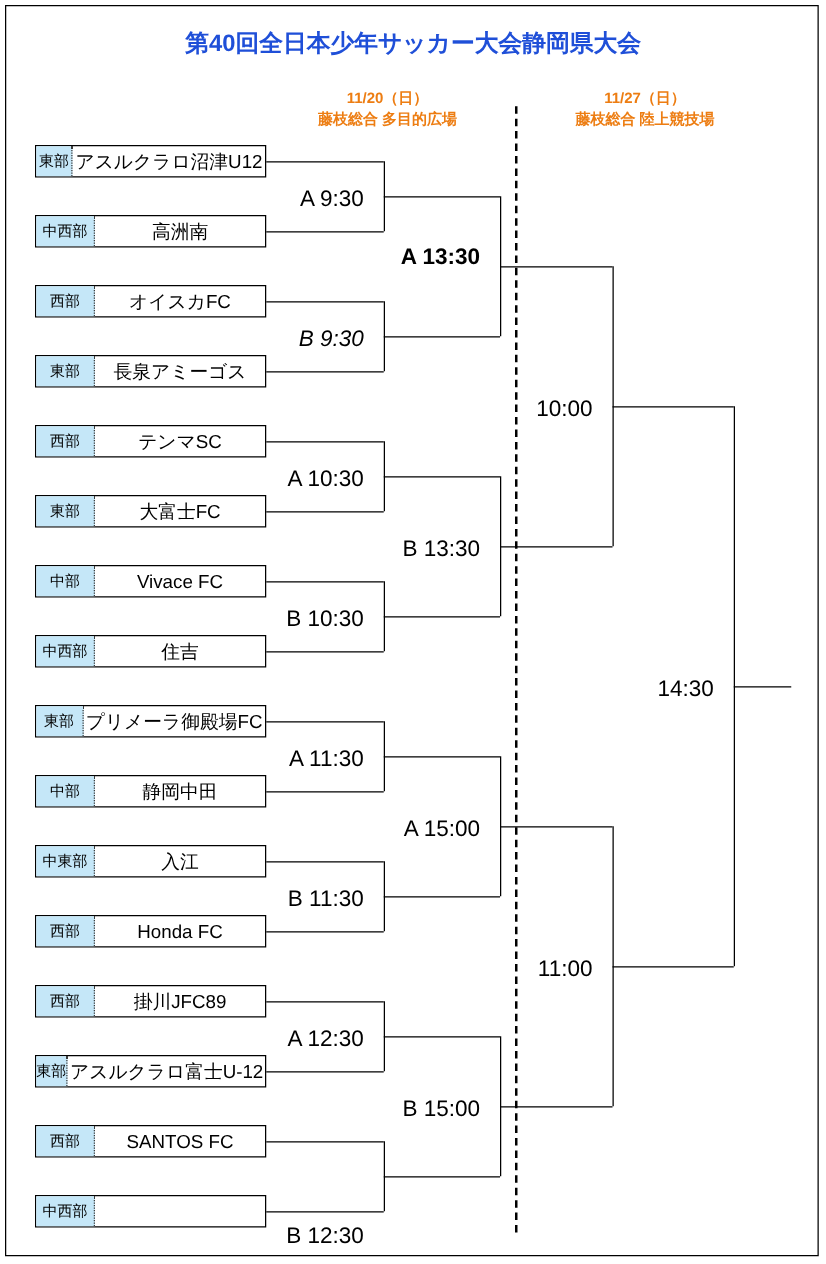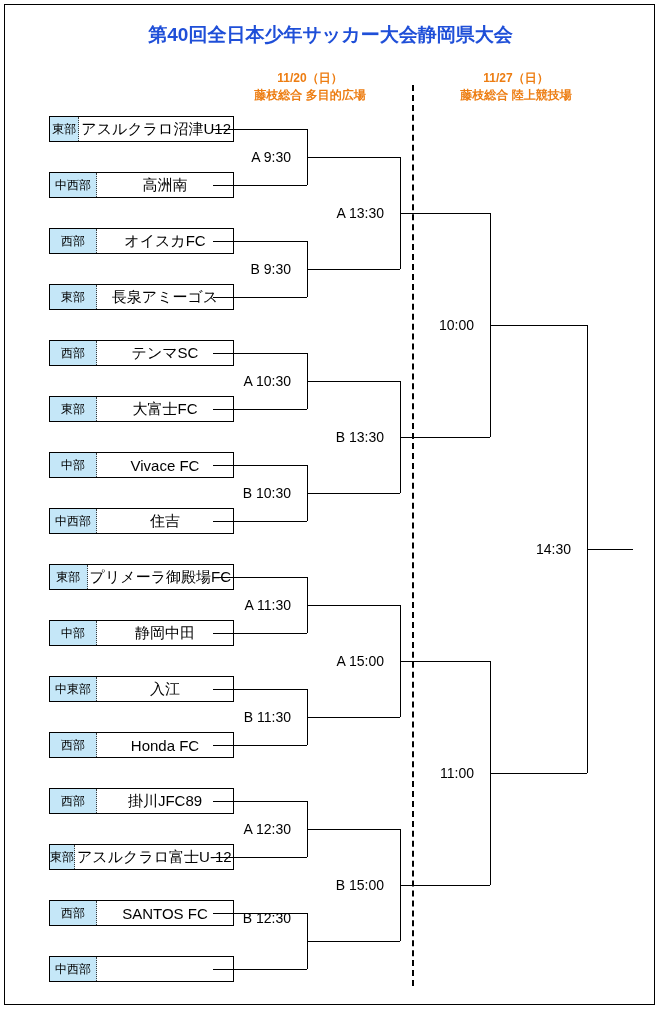--- a/index.html
+++ b/index.html
@@ -72,21 +72,20 @@
   .team {
     position: absolute;
     left: 28px;
     width: 185px;
     height: 26px;
     border: 1px solid #000000;
     box-sizing: border-box;
     background: #ffffff;
     display: flex;
     align-items: stretch;
-    margin-left: 21px;
   }
   .team .region {
     width: 47px;
     background: #c5e7f8;
     border-right: 1px dotted #3a3a3a;
     box-sizing: border-box;
     display: flex;
     align-items: center;
     justify-content: center;
     font-size: 12px;
@@ -110,21 +109,21 @@
     height: 0;
     border-top: 1px solid #000000;
   }
   .vline {
     position: absolute;
     width: 0;
     border-left: 1px solid #000000;
   }
   .mlabel {
     position: absolute;
-    font-size: 14px;
+    font-size: 18px;
     color: #000000;
     white-space: nowrap;
     text-align: right;
   }
 </style>
 </head>
 <body>
 
 <div id="root">
 
@@ -252,28 +251,28 @@
       <div class="hline" style="left: 400px; top: 661px; width: 90px;"></div>
       <div class="hline" style="left: 400px; top: 885px; width: 90px;"></div>
       <div class="vline" style="left: 490px; top: 661px; height: 224px;"></div>
       <div class="hline" style="left: 490px; top: 325px; width: 97px;"></div>
       <div class="hline" style="left: 490px; top: 773px; width: 97px;"></div>
       <div class="vline" style="left: 587px; top: 325px; height: 448px;"></div>
       <div class="hline" style="left: 587px; top: 549px; width: 46px;"></div>
     </div>
   <div id="labels-layer">
       <div class="mlabel" style="left: 179px; width: 112px; top: 149px;">A 9:30</div>
-      <div class="mlabel" style="left: 179px; width: 112px; top: 261px;">B 9:30</div>
+      <div class="mlabel" style="left: 179px; width: 112px; top: 261px; font-style: italic;">B 9:30</div>
       <div class="mlabel" style="left: 179px; width: 112px; top: 373px; text-align: right;">A 10:30</div>
       <div class="mlabel" style="left: 179px; width: 112px; top: 485px;">B 10:30</div>
       <div class="mlabel" style="left: 179px; width: 112px; top: 597px;">A 11:30</div>
       <div class="mlabel" style="left: 179px; width: 112px; top: 709px;">B 11:30</div>
       <div class="mlabel" style="left: 179px; width: 112px; top: 821px;">A 12:30</div>
-      <div class="mlabel" style="left: 179px; width: 112px; top: 910px;">B 12:30</div>
-      <div class="mlabel" style="left: 272px; width: 112px; top: 205px;">A 13:30</div>
+      <div class="mlabel" style="left: 179px; width: 112px; top: 978px;">B 12:30</div>
+      <div class="mlabel" style="left: 272px; width: 112px; top: 195px; font-weight: bold;">A 13:30</div>
       <div class="mlabel" style="left: 272px; width: 112px; top: 429px;">B 13:30</div>
       <div class="mlabel" style="left: 272px; width: 112px; top: 653px;">A 15:00</div>
       <div class="mlabel" style="left: 272px; width: 112px; top: 877px;">B 15:00</div>
       <div class="mlabel" style="left: 362px; width: 112px; top: 317px;">10:00</div>
       <div class="mlabel" style="left: 362px; width: 112px; top: 765px;">11:00</div>
       <div class="mlabel" style="left: 459px; width: 112px; top: 541px;">14:30</div>
     </div>
 
 </div>
 

